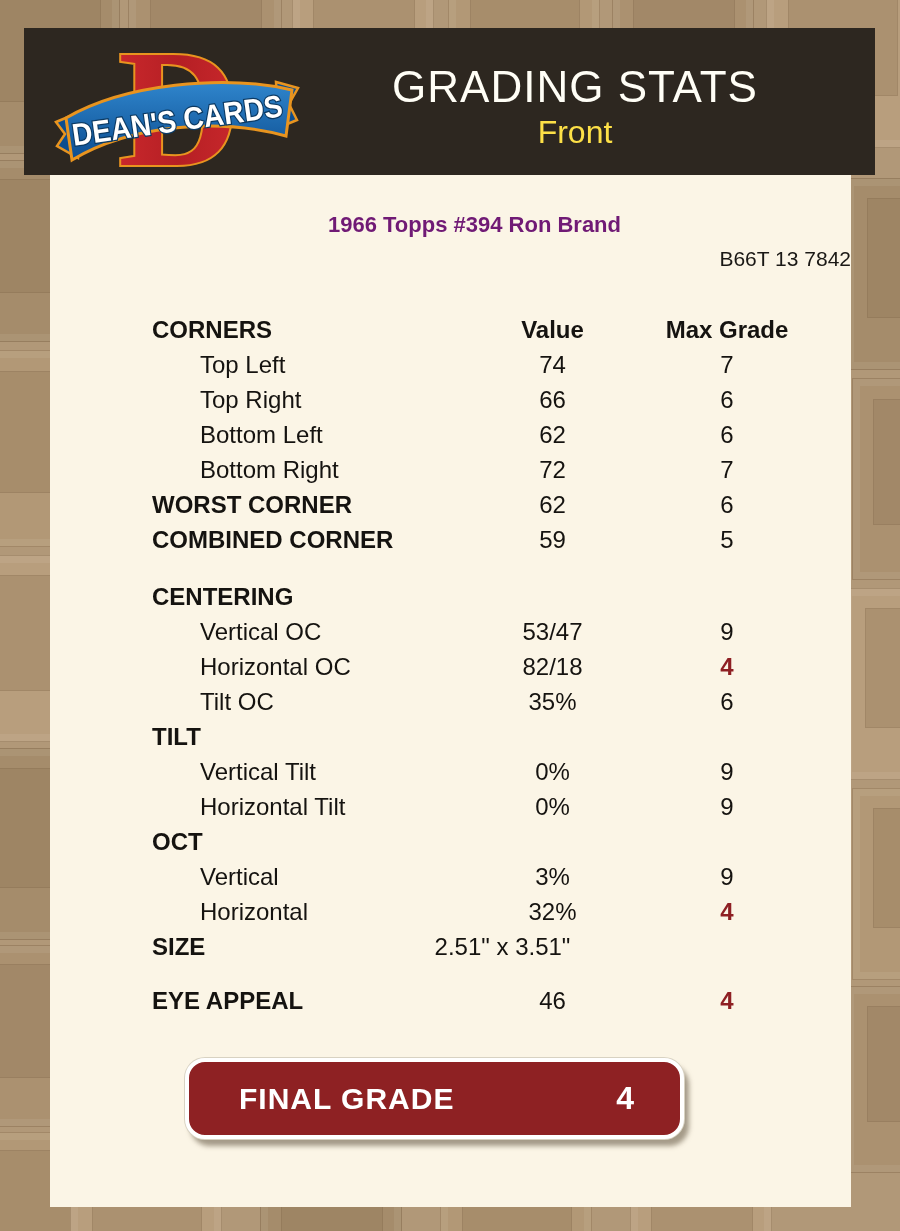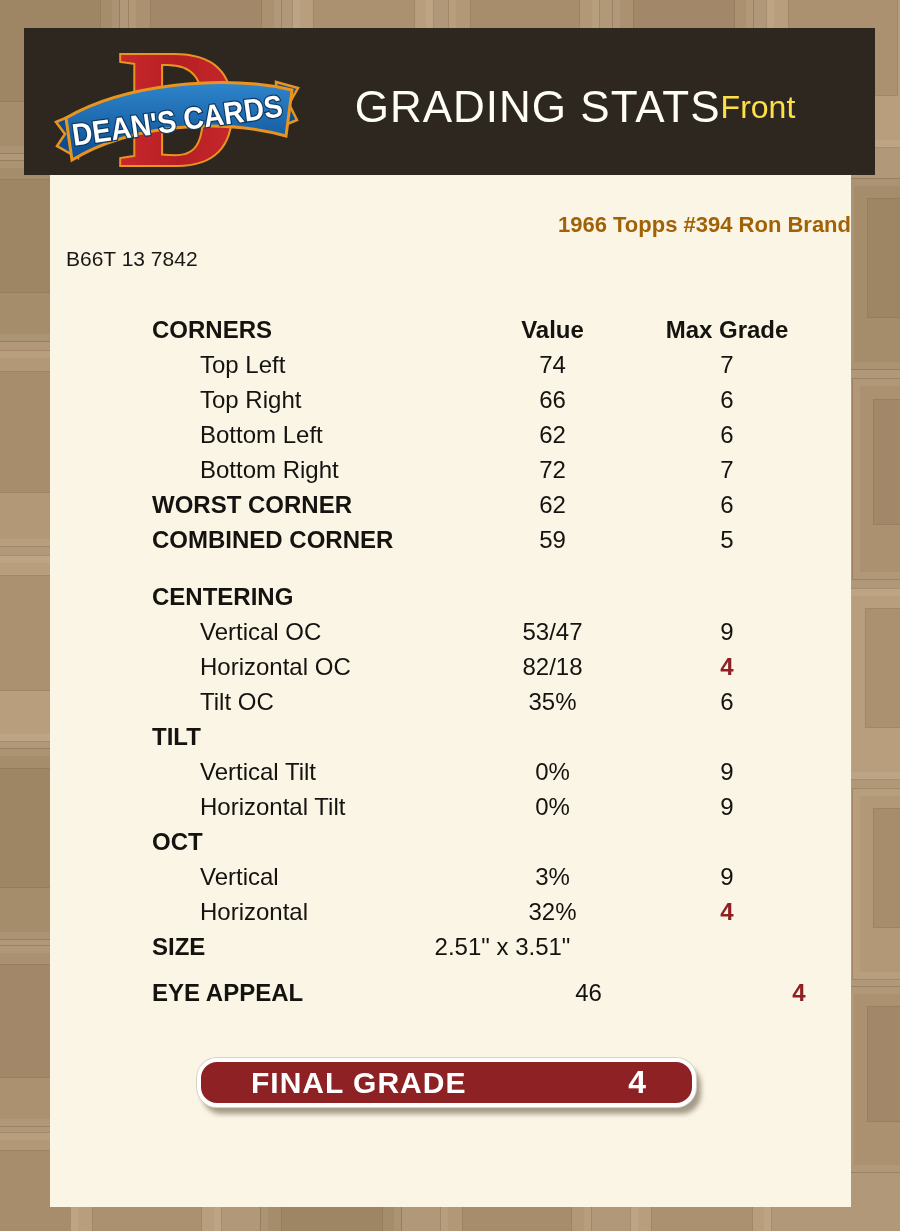--- a/index.html
+++ b/index.html
@@ -48,60 +48,60 @@
   .bgcard:nth-of-type(21){left:630px;top:1188px;width:140px;height:110px;}
 
   
   .topbar{
     position:absolute;left:24px;top:28px;width:851px;height:147px;
     background:#2d2720;z-index:2;
   }
   .logo{position:absolute;left:28px;top:6px;width:250px;height:136px;}
   .titles{
     position:absolute;left:336px;top:0;width:430px;height:100%;
-    display:flex;flex-direction:row;align-items:center;justify-content:center;
+    display:flex;flex-direction:column;align-items:center;justify-content:center;
     padding-top:10px;box-sizing:border-box;
   }
   .h-title{
     color:#fffef6;font-size:44px;line-height:50px;letter-spacing:1px;
     white-space:nowrap;
   }
   .h-sub{color:#fde047;font-size:32px;line-height:40px;}
 
   
   .panel{
     position:absolute;left:50px;top:175px;width:801px;height:1032px;
     background:#fbf5e6;z-index:1;box-sizing:border-box;
   }
   .card-title{
-    margin-top:36px;text-align:right;font-weight:bold;
-    font-size:22px;line-height:28px;color:#a16207;padding-left:48px;
+    margin-top:36px;text-align:center;font-weight:bold;
+    font-size:22px;line-height:28px;color:#701a75;padding-left:48px;
   }
   .card-id{
-    margin-top:6px;text-align:left;font-size:21px;line-height:28px;color:#1a1815;padding-left:16px;
+    margin-top:6px;text-align:right;font-size:21px;line-height:28px;color:#1a1815;padding-left:16px;
   }
 
   
   .grades{margin-top:39px;}
   .row{
     display:grid;grid-template-columns:313px 175px 174px;
     margin-left:102px;height:35px;line-height:35px;
     font-size:24px;color:#151310;
   }
   .row .lab{white-space:nowrap;}
   .row.indent .lab{padding-left:48px;}
   .row.bold .lab{font-weight:bold;}
   .row .val,.row .grd{text-align:center;}
   .row.colhead .val,.row.colhead .grd{font-weight:bold;}
   .row .grd.red{color:#8e1f23;font-weight:bold;}
   .row .val.wide{transform:translateX(-50px);}
 
   
   .final-btn{
-    position:absolute;left:147px;top:883px;width:499px;height:49px;
+    position:absolute;left:135px;top:883px;width:499px;height:81px;
     background:#8e2123;
     border:4px solid #ffffff;border-radius:20px;
     box-sizing:border-box;
     box-shadow:0 0 0 1px #d8d2c2, 5px 7px 5px rgba(118,106,86,0.65);
     display:flex;align-items:center;justify-content:space-between;
     cursor:pointer;
   }
   .fg-label{
     color:#ffffff;font-weight:bold;font-size:30px;letter-spacing:1px;
     margin-left:50px;white-space:nowrap;
@@ -250,21 +250,21 @@
       <div class="row indent">
         <span class="lab">Horizontal</span>
         <span class="val">32%</span>
         <span class="grd red">4</span>
       </div>
       <div class="row bold">
         <span class="lab">SIZE</span>
         <span class="val wide">2.51" x 3.51"</span>
         <span class="grd"></span>
       </div>
-      <div class="row bold" style="margin-top: 11px; gap: 36px;">
+      <div class="row bold" style="margin-top: 19px;">
         <span class="lab">EYE APPEAL</span>
         <span class="val">46</span>
         <span class="grd red">4</span>
       </div>
     </div>
 
   <div class="final-btn">
     <span class="fg-label">FINAL GRADE</span>
     <span class="fg-value">4</span>
   </div>

